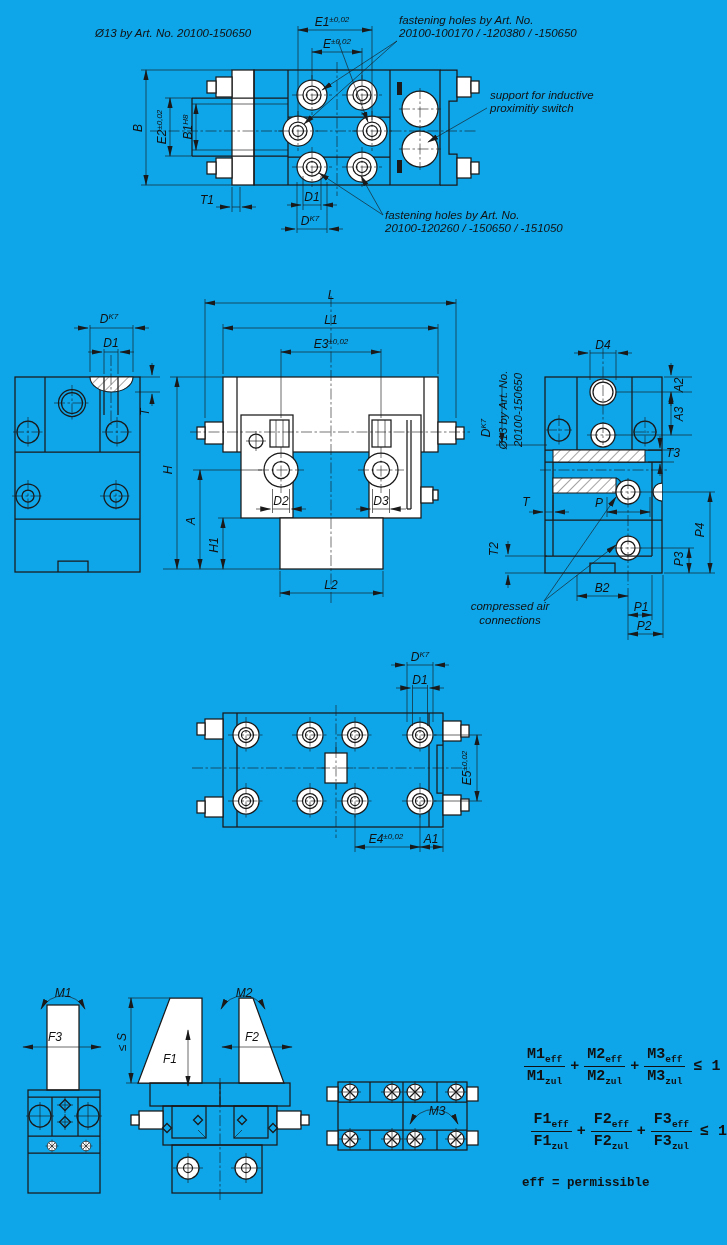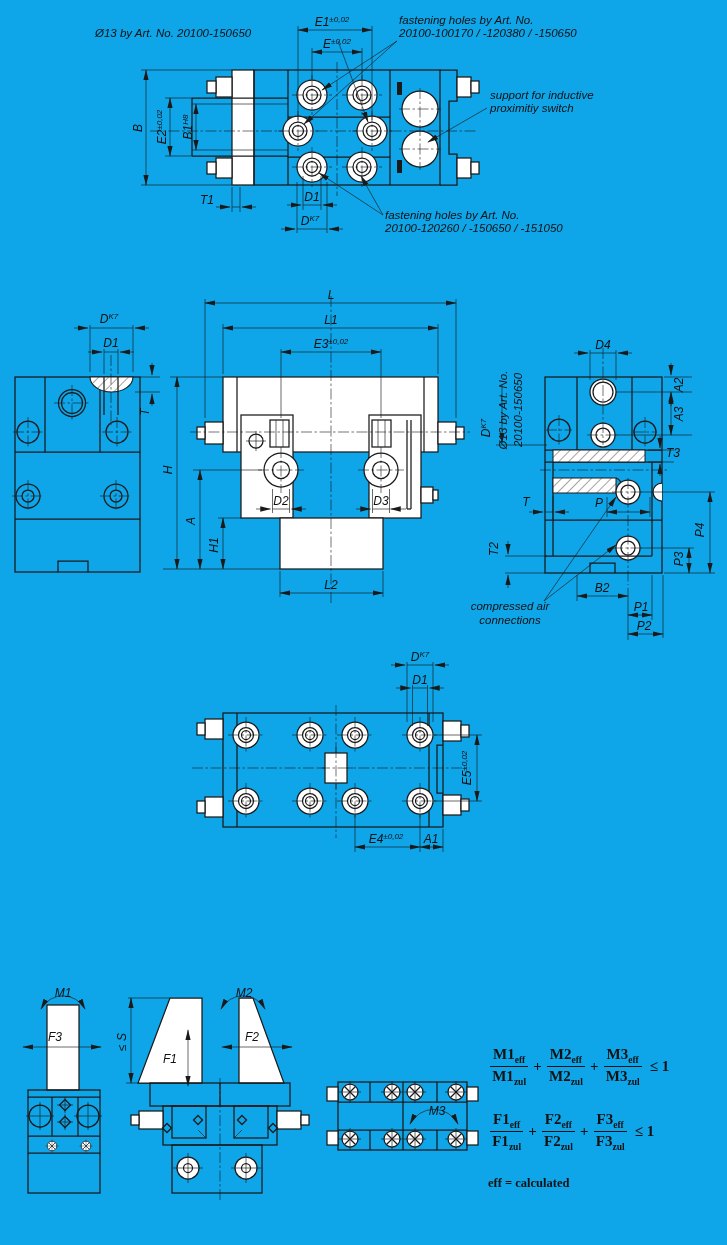--- a/index.html
+++ b/index.html
@@ -8,23 +8,23 @@
   svg{position:absolute;left:0;top:0;}
   .ol{stroke:#1a1a1a;stroke-width:1.25;fill:none;}
   .olf{stroke:#1a1a1a;stroke-width:1.25;fill:#fff;}
   .tl{stroke:#1a1a1a;stroke-width:0.65;fill:none;}
   .cl{stroke:#1a1a1a;stroke-width:0.6;fill:none;stroke-dasharray:11 2.5 2.5 2.5;}
   .dk{fill:#1a1a1a;stroke:none;}
   .dim{font:italic 12px "Liberation Sans",sans-serif;fill:#111;}
   .sup{font-size:8px;}
   .note{font:italic 11.5px "Liberation Sans",sans-serif;fill:#111;}
   
-  .formulas{position:absolute;left:488px;top:1046px;width:205px;font-family:Liberation Serif, serif;}
+  .formulas{position:absolute;left:522px;top:1046px;width:205px;font-family:Liberation Mono, monospace;}
   .frow{display:flex;align-items:center;font-weight:bold;font-size:15px;color:#111;}
-  .frow + .frow{margin-top:24px;}
+  .frow + .frow{margin-top:24px;justify-content:flex-end;}
   .frac{display:inline-flex;flex-direction:column;align-items:center;margin:0 2px;}
   .frac .num{border-bottom:1.6px solid #111;padding:0 3px 1px 3px;}
   .frac .den{padding-top:1px;}
   sub{font-size:9.5px;}
   .plus{margin:0 3px;}
   .leq{margin-left:6px;}
   .legend{margin-top:22px;font-size:12.5px;font-weight:bold;line-height:1.45;color:#111;}
 </style>
 </head>
 <body>
@@ -645,16 +645,16 @@
           <span class="den"><span>F2</span><sub>zul</sub></span>
         </span>
     <span class="plus">+</span>
     <span class="frac">
           <span class="num"><span>F3</span><sub>eff</sub></span>
           <span class="den"><span>F3</span><sub>zul</sub></span>
         </span>
     <span class="leq">≤ 1</span>
   </div>
   <div class="legend">
-    <div>eff = calculated</div>
+    <div>eff = permissible</div>
   </div>
 </div>
 </div>
 
 </body></html>

